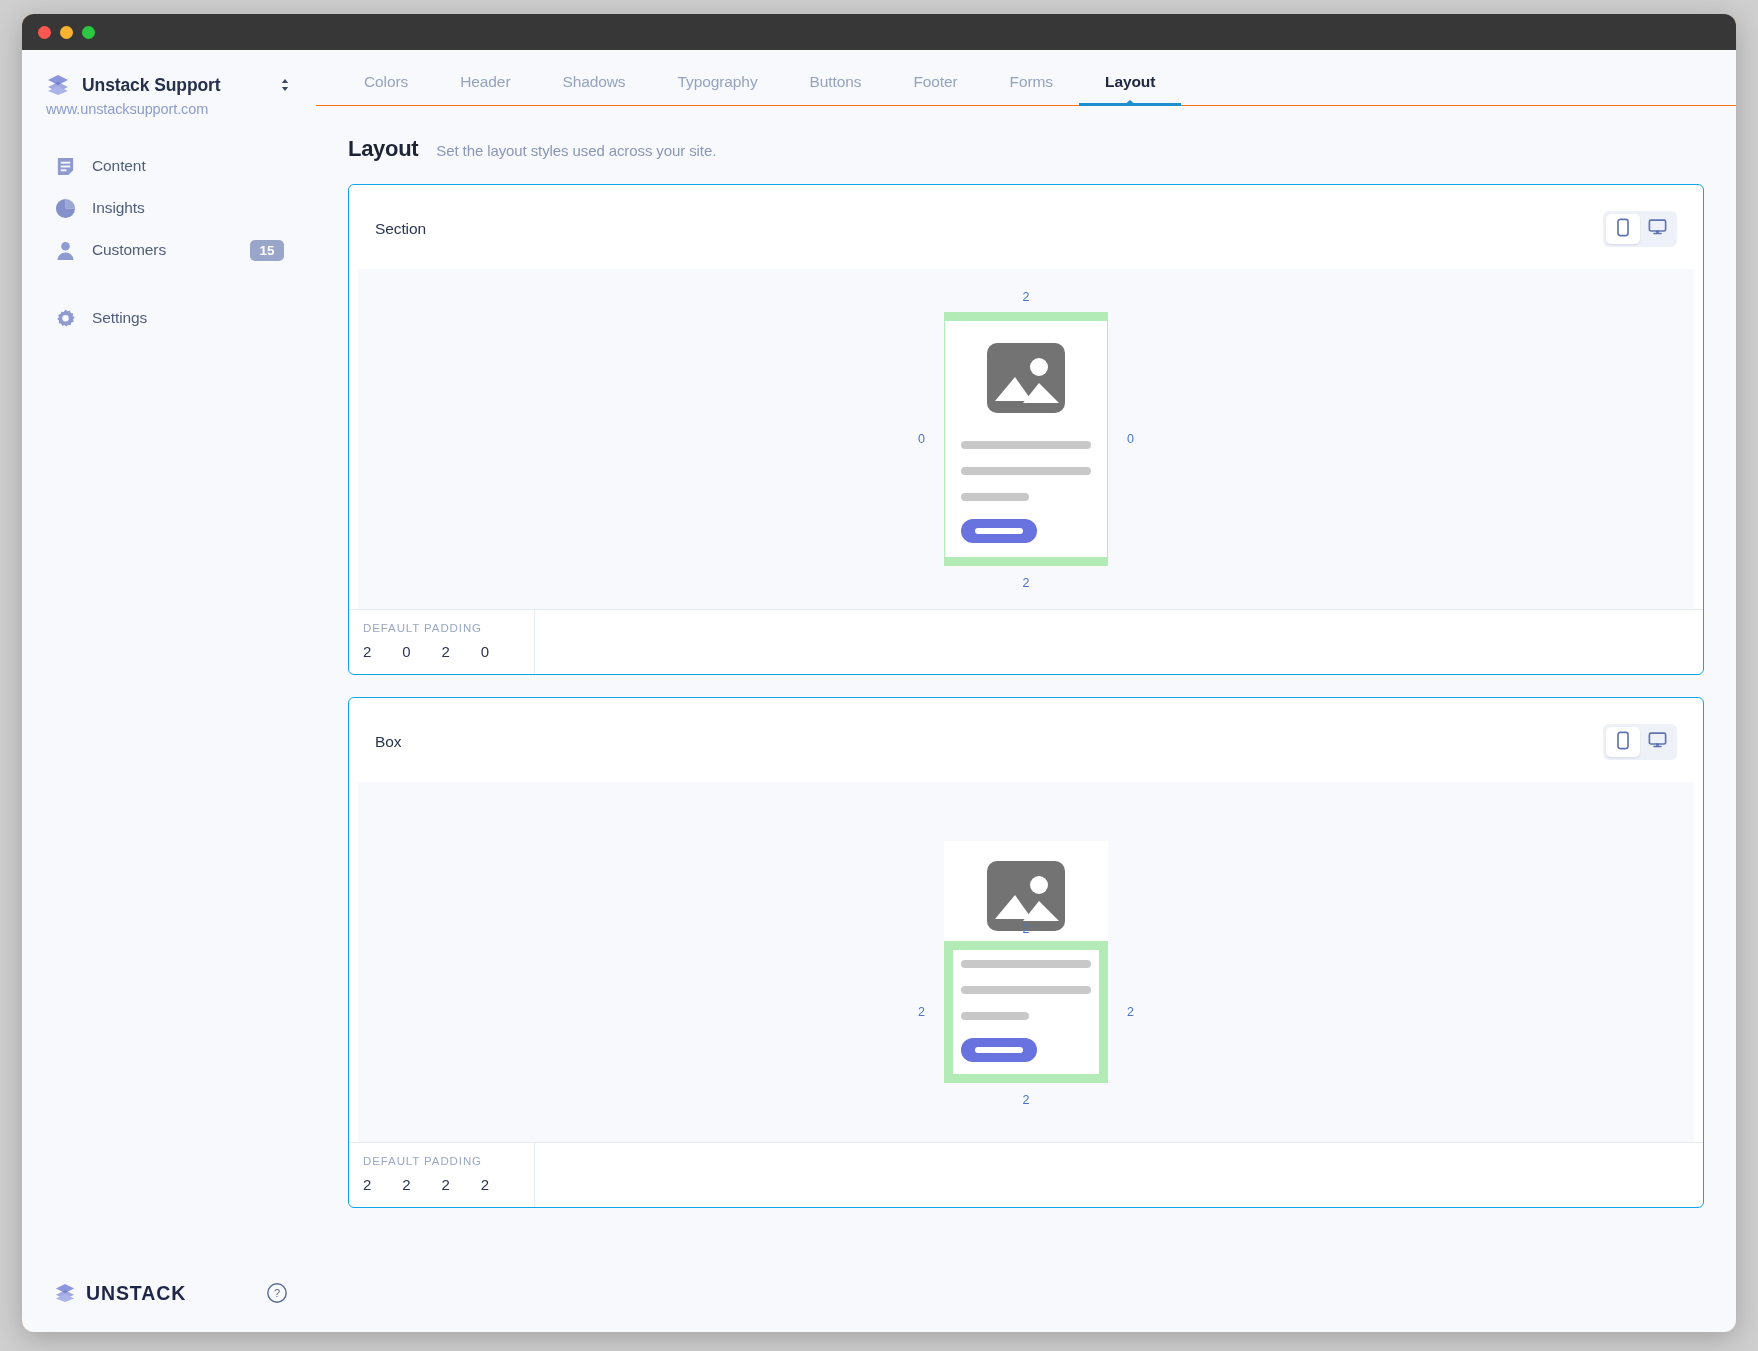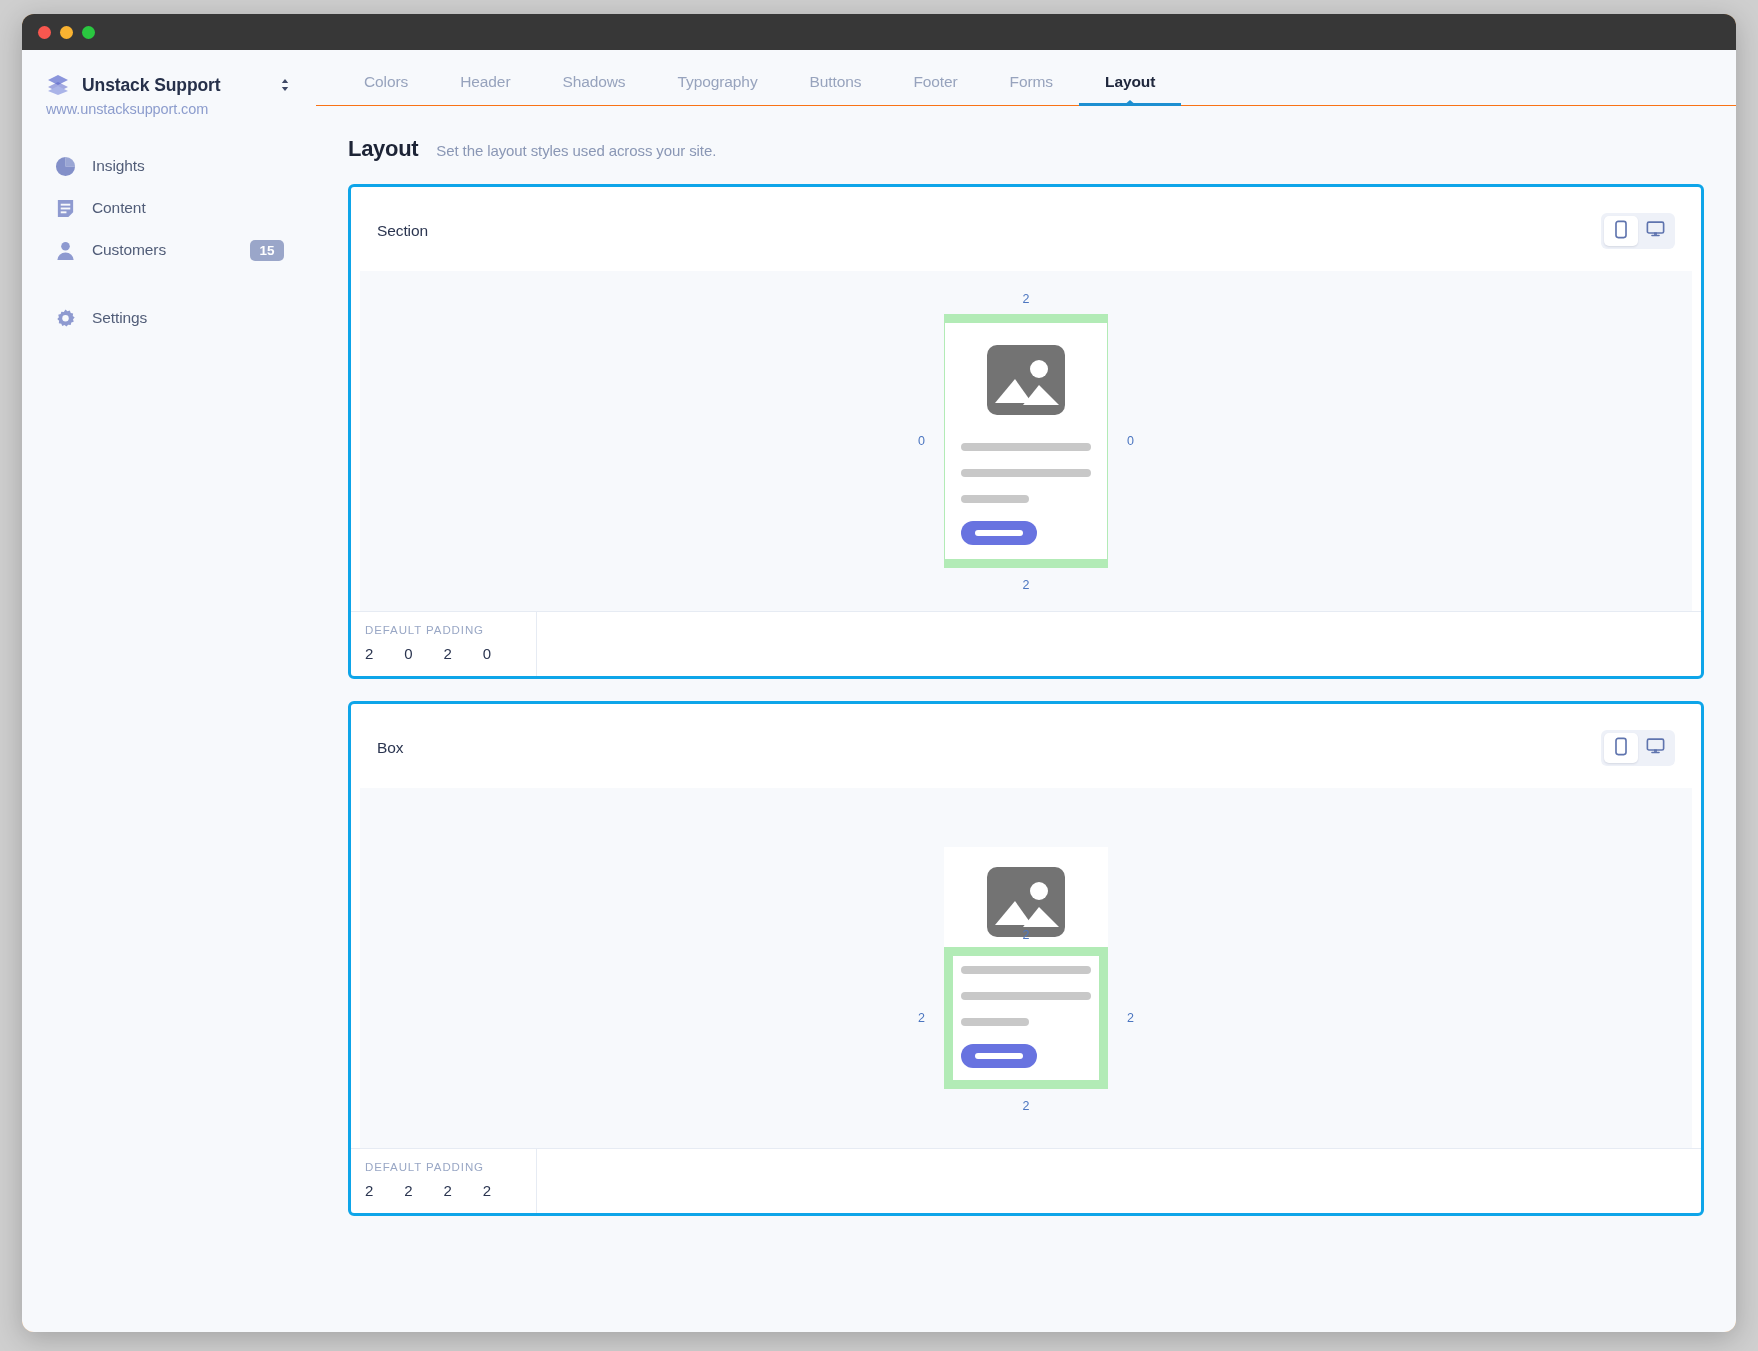--- a/index.html
+++ b/index.html
@@ -147,21 +147,21 @@
   .scroll-area { flex: 1; overflow: hidden; padding: 0 0 0 0; }
   .page-head {
     display: flex; align-items: baseline;
     padding: 30px 0 22px 32px;
   }
   .page-title { font-size: 22px; font-weight: 700; color: #1d2436; letter-spacing: -0.3px; }
   .page-sub { font-size: 15px; color: #8a97b5; margin-left: 18px; letter-spacing: -0.1px; }
 
   .card {
     background: #fff;
-    border: 3px solid #0ea5e9;
+    border: 1px solid #0ea5e9;
     border-radius: 6px;
     margin: 0 32px 22px 32px;
     overflow: hidden;
   }
   .card-head {
     display: flex; align-items: center;
     padding: 26px 26px 22px 26px;
   }
   .card-title { font-size: 15.5px; color: #2b3550; flex: 1; letter-spacing: -0.1px; }
   .device-toggle {
@@ -275,37 +275,37 @@
           </svg>
         </span>
       </div>
       <div class="brand-url">www.unstacksupport.com</div>
 
       <div class="nav">
 
         <div class="nav-item">
           <span class="nav-icon">
             <svg viewBox="0 0 22 22" width="21" height="21">
-              <path d="M11 11 L11 1 A10 10 0 0 1 21 11 Z" fill="#9aa6d4"></path>
-              <path d="M11 11 L21 11 A10 10 0 1 1 11 1 Z" fill="#8390c9"></path>
-            </svg>
-          </span>
-          <span class="nav-label">Insights</span>
-        </div>
-
-        <div class="nav-item">
-          <span class="nav-icon">
-            <svg viewBox="0 0 22 22" width="21" height="21">
               <path d="M3 2 H19 V15 L14 20 H3 Z" fill="#8e9ad0"></path>
               <rect x="6" y="6" width="10" height="2" fill="#f7f9fc"></rect>
               <rect x="6" y="10" width="10" height="2" fill="#f7f9fc"></rect>
               <rect x="6" y="14" width="6" height="2" fill="#f7f9fc"></rect>
             </svg>
           </span>
           <span class="nav-label">Content</span>
+        </div>
+
+        <div class="nav-item">
+          <span class="nav-icon">
+            <svg viewBox="0 0 22 22" width="21" height="21">
+              <path d="M11 11 L11 1 A10 10 0 0 1 21 11 Z" fill="#9aa6d4"></path>
+              <path d="M11 11 L21 11 A10 10 0 1 1 11 1 Z" fill="#8390c9"></path>
+            </svg>
+          </span>
+          <span class="nav-label">Insights</span>
         </div>
 
         <div class="nav-item">
           <span class="nav-icon">
             <svg viewBox="0 0 22 22" width="21" height="21">
               <circle cx="11" cy="6.5" r="4.5" fill="#8e9ad0"></circle>
               <path d="M2.5 21 A8.5 8 0 0 1 19.5 21 Z" fill="#8e9ad0"></path>
             </svg>
           </span>
           <span class="nav-label">Customers</span>
@@ -321,20 +321,36 @@
               <circle cx="11" cy="10.8" r="3.4" fill="#f7f9fc"></circle>
             </svg>
           </span>
           <span class="nav-label">Settings</span>
         </div>
 
       </div>
 
       <div class="sidebar-spacer"></div>
 
+      <div class="sidebar-footer">
+        <span class="footer-logo">
+          <svg viewBox="0 0 24 22" width="22" height="20">
+            <path d="M12 1 L22 6 L12 11 L2 6 Z" fill="#8b96dc"></path>
+            <path d="M12 8 L22 13 L12 18 L2 13 Z" fill="#5b66c9" opacity=".55"></path>
+            <path d="M12 12 L22 17 L12 21 L2 17 Z" fill="#aab4e8"></path>
+          </svg>
+        </span>
+        <span class="footer-word">UNSTACK</span>
+        <span class="help-icon">
+          <svg viewBox="0 0 22 22" width="22" height="22">
+            <circle cx="11" cy="11" r="9.2" fill="none" stroke="#5a6a92" stroke-width="1.4"></circle>
+            <text x="11" y="15.4" font-size="11" text-anchor="middle" fill="#5a6a92" font-family="Liberation Sans, sans-serif">?</text>
+          </svg>
+        </span>
+      </div>
     </div>
 
     <div class="main">
 
       <div class="tabs">
         <div class="tab">Colors</div>
         <div class="tab">Header</div>
         <div class="tab">Shadows</div>
         <div class="tab">Typography</div>
         <div class="tab">Buttons</div>

